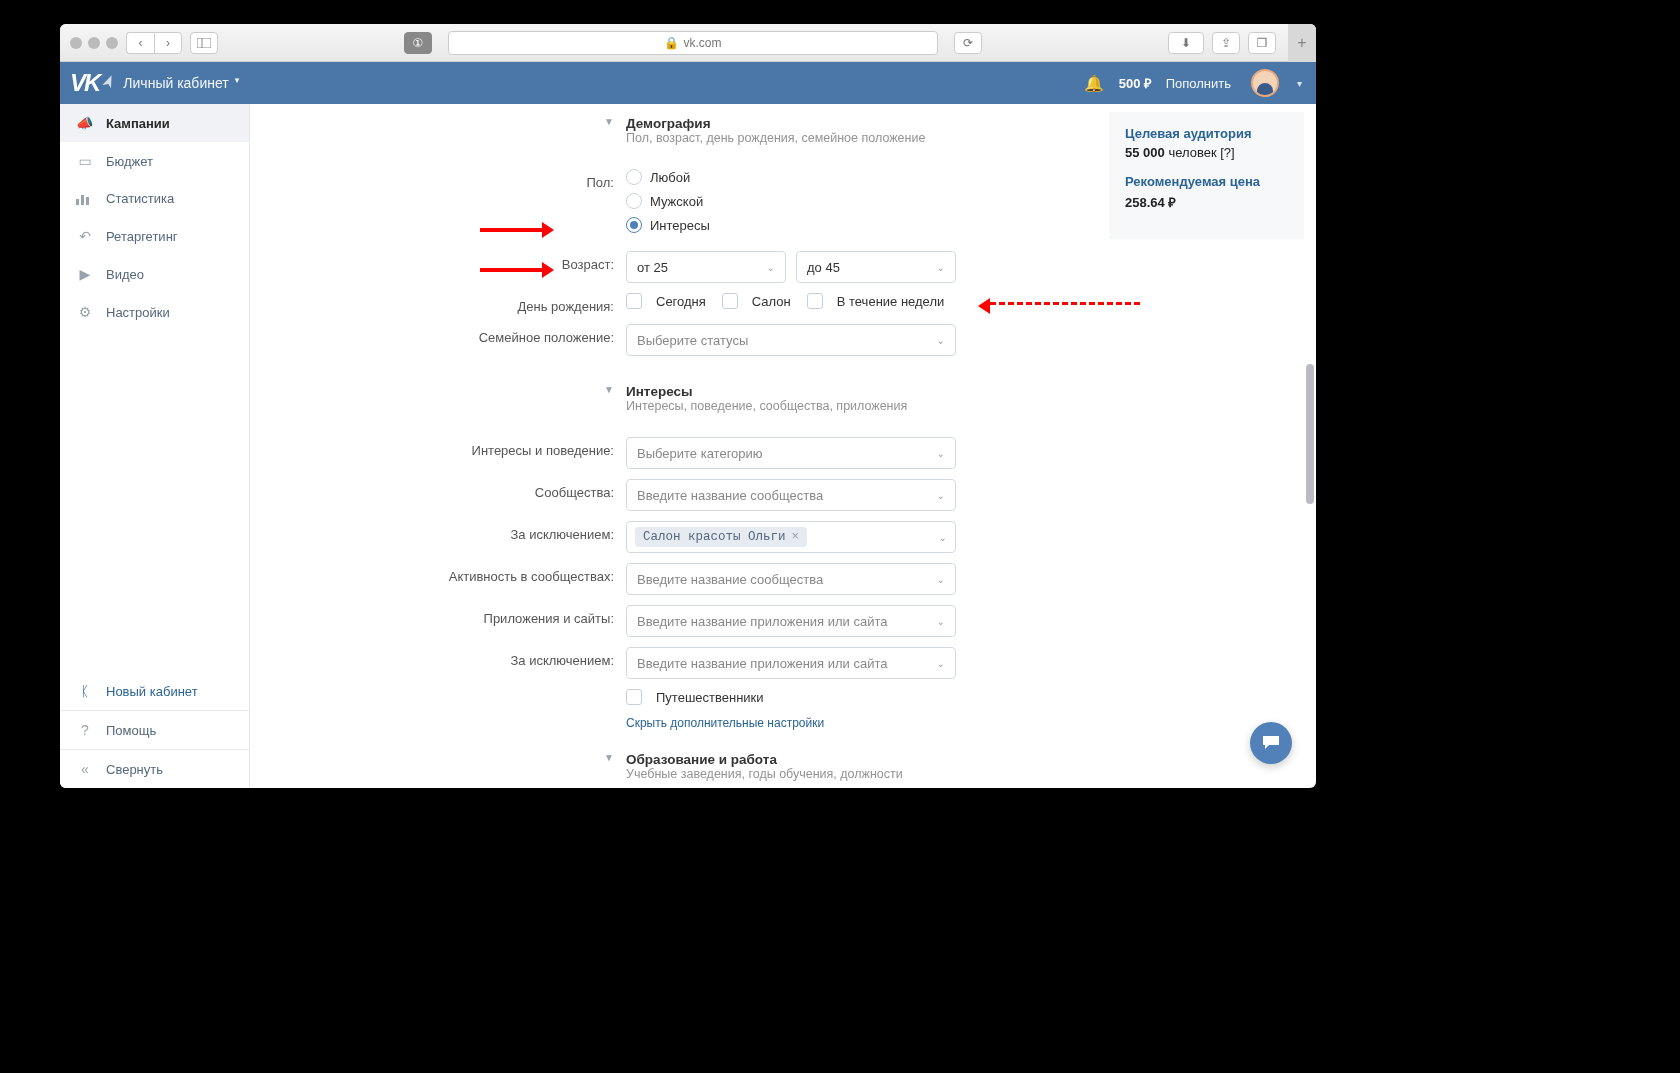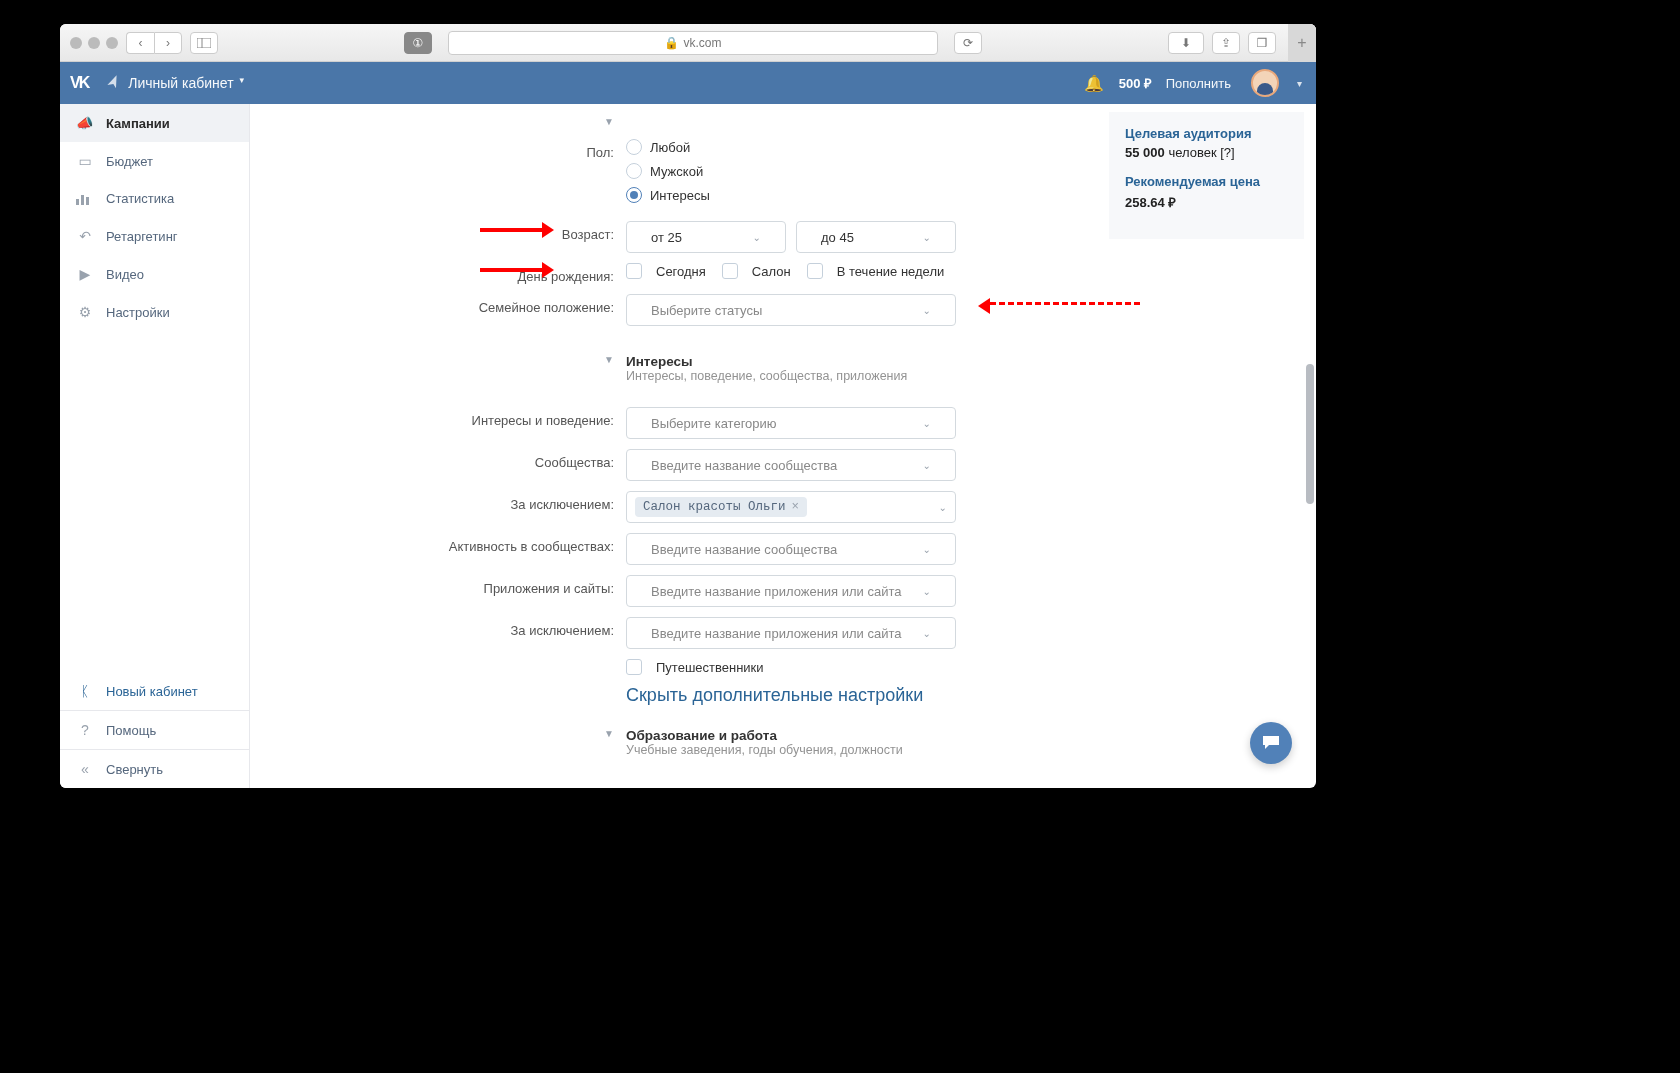--- a/index.html
+++ b/index.html
@@ -12,21 +12,21 @@
   .tlight { width: 12px; height: 12px; border-radius: 50%; background: #bbb; }
   .chrome-btn { width: 28px; height: 22px; border: 1px solid #ccc; border-radius: 4px; background: #fff; display: flex; align-items: center; justify-content: center; color: #777; font-size: 12px; }
   .nav-grp { display: flex; }
   .nav-grp .chrome-btn:first-child { border-radius: 4px 0 0 4px; border-right: none; }
   .nav-grp .chrome-btn:last-child { border-radius: 0 4px 4px 0; }
   .addr { flex: 1; height: 24px; background: #fff; border: 1px solid #ccc; border-radius: 4px; display: flex; align-items: center; justify-content: center; color: #777; font-size: 12px; gap: 4px; margin: 0 8px; }
   .chrome-right { display: flex; gap: 8px; }
   .newtab { width: 28px; height: 38px; background: #d8d8d8; display: flex; align-items: center; justify-content: center; color: #888; font-size: 16px; margin-right: -10px; margin-left: 4px; }
   
   .vkhead { height: 42px; background: #4a76a8; display: flex; align-items: center; color: #fff; padding: 0 14px 0 10px; }
-  .vklogo { font-weight: 800; font-size: 16px; letter-spacing: -2px; margin-right: 18px; font-family: Arial, sans-serif; }
+  .vklogo { font-weight: 800; font-size: 24px; font-style: italic; letter-spacing: -2px; margin-right: 2px; font-family: Arial, sans-serif; }
   .send-icon { transform: rotate(-20deg); opacity: 0.9; margin-right: 8px; }
   .cabinet { font-size: 14px; opacity: 0.95; display: flex; gap: 6px; cursor: pointer; }
   .vkhead-right { margin-left: auto; display: flex; align-items: center; gap: 14px; }
   .bell { font-size: 16px; opacity: 0.9; }
   .balance { font-weight: 600; font-size: 13px; }
   .topup { font-size: 13px; opacity: 0.95; cursor: pointer; }
   .avatar { width: 28px; height: 28px; border-radius: 50%; background: #f3d4b8; border: 2px solid #e8a87c; margin-left: 6px; position: relative; overflow: hidden; }
   .avatar::after { content:''; position:absolute; bottom:0; left:4px; right:4px; height:12px; background:#3a5a8a; border-radius:10px 10px 0 0; }
   .avatar::before { content:''; position:absolute; top:4px; left:8px; width:12px; height:12px; background:#f3d4b8; border-radius:50%; }
   .avchev { font-size: 10px; opacity: 0.8; margin-left: 4px; }
@@ -47,31 +47,31 @@
   .form-label { width: 356px; text-align: right; padding-right: 12px; padding-top: 6px; color: #555; font-size: 13px; }
   .form-field { width: 330px; }
   .section-head { display: flex; align-items: center; gap: 8px; margin-bottom: 2px; }
   .section-head .tri { color: #99a2ad; font-size: 10px; }
   .section-title { font-weight: 700; color: #333; font-size: 13.5px; }
   .section-sub { color: #939393; font-size: 12.5px; margin-bottom: 14px; }
   .radio-row { display: flex; align-items: center; gap: 8px; margin-bottom: 8px; font-size: 13px; }
   .radio { width: 16px; height: 16px; border: 1px solid #c5d0db; border-radius: 50%; display: inline-flex; align-items: center; justify-content: center; }
   .radio.checked { border-color: #5181b8; }
   .radio.checked::after { content: ''; width: 8px; height: 8px; background: #5181b8; border-radius: 50%; }
-  .selbox { height: 32px; border: 1px solid #d3d9de; border-radius: 4px; background: #fff; display: flex; align-items: center; padding: 0 24px; color: #333; font-size: 13px; position: relative; cursor: pointer; }
+  .selbox { height: 32px; border: 1px solid #d3d9de; border-radius: 4px; background: #fff; display: flex; align-items: center; padding: 0 10px; color: #333; font-size: 13px; position: relative; cursor: pointer; }
   .selbox.ph { color: #888; }
   .selbox .chev { margin-left: auto; color: #99a2ad; font-size: 10px; }
   .dual { display: flex; gap: 10px; }
   .dual .selbox { flex: 1; }
   .checks-row { display: flex; gap: 16px; align-items: center; font-size: 13px; }
   .chk { width: 16px; height: 16px; border: 1px solid #c5d0db; border-radius: 3px; display: inline-block; }
   .chk-item { display: flex; align-items: center; gap: 14px; cursor: pointer; }
   .tag { display: inline-flex; align-items: center; gap: 6px; background: #e5ebf1; border-radius: 4px; padding: 3px 8px; font-size: 12.5px; color: #55677d; font-family: Liberation Mono, monospace; }
   .tag .x { color: #99a2ad; cursor: pointer; }
-  .link { color: #2a6496; cursor: pointer; font-size: 18px; }
+  .link { color: #2a6496; cursor: pointer; font-size: 12px; }
   
   .aside { position: absolute; top: 8px; right: 12px; width: 195px; background: #f7f8fa; padding: 14px 16px; }
   .aside .t1 { color: #2a6496; font-weight: 700; font-size: 13px; margin-bottom: 4px; }
   .aside .t2 { font-size: 13px; color: #222; margin-bottom: 14px; }
   .aside .t2 b { font-weight: 700; }
   
   .arrow { position: absolute; height: 4px; background: #f00; }
   .arrow::after { content: ''; position: absolute; right: -12px; top: -6px; border: 8px solid transparent; border-left: 12px solid #f00; }
   .arrow-l { position: absolute; width: 14px; height: 14px; }
   .arrow-l::before { content:''; position:absolute; left:0; top:3px; border:8px solid transparent; border-right:12px solid #f00; }
@@ -192,20 +192,24 @@
 
       <div class="main">
         <div class="content">
 
           <div class="form-row">
             <div class="form-label" style="padding-top:0">
               <span class="section-head" style="justify-content:flex-end">
                 <span class="tri">▼</span>
               </span>
             </div>
+            <div class="form-field">
+              <div class="section-title">Демография</div>
+              <div class="section-sub">Пол, возраст, день рождения, семейное положение</div>
+            </div>
           </div>
 
           <div class="form-row">
             <div class="form-label">Пол:</div>
             <div class="form-field">
               <div class="radio-row">
                   <span class="radio"></span>
                   <span>Любой</span>
                 </div>
               <div class="radio-row">

